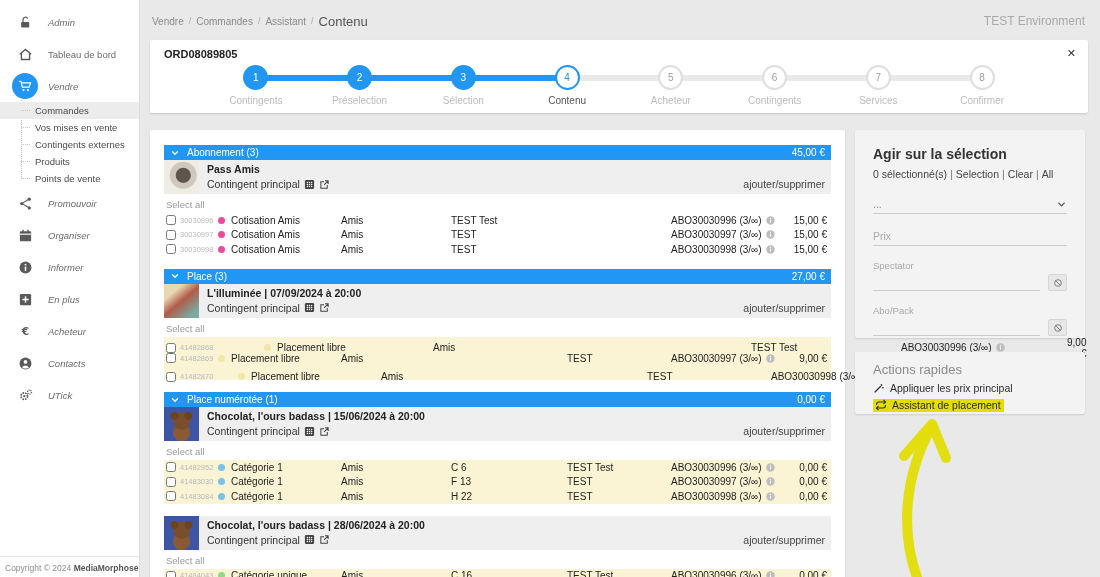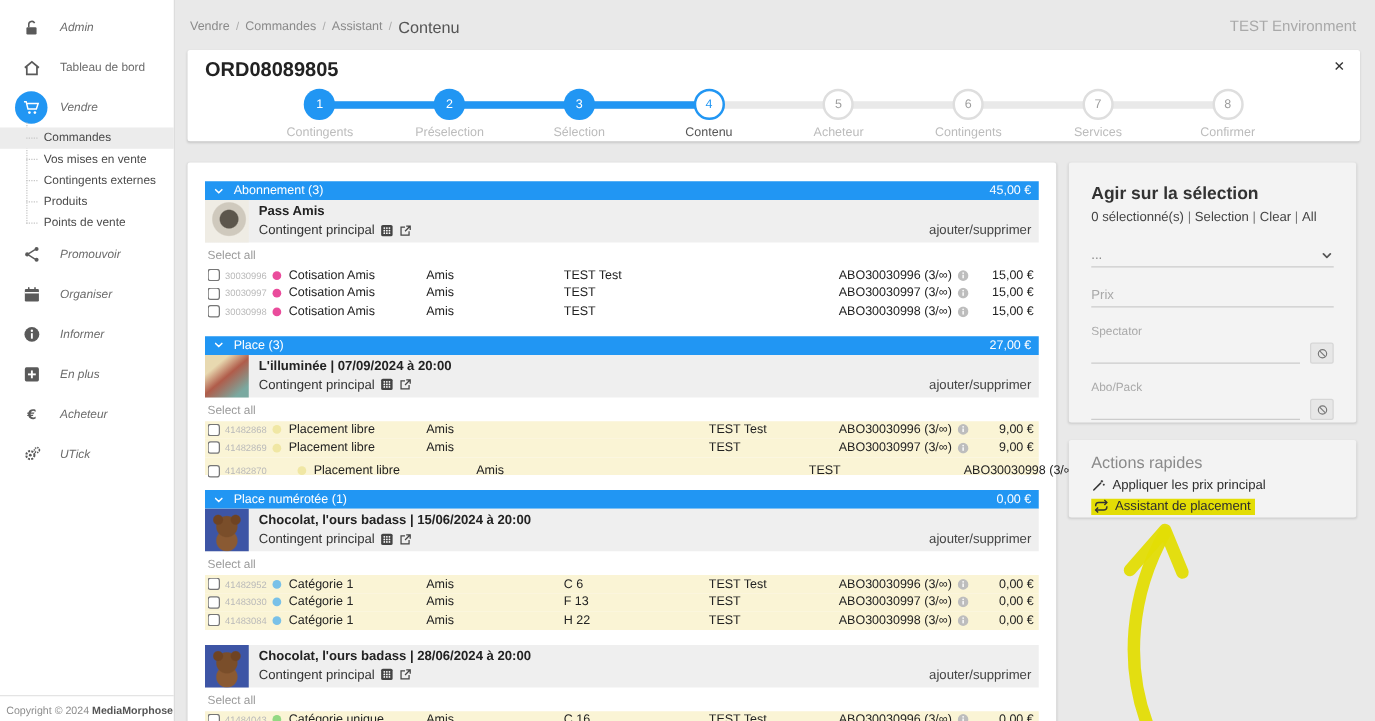--- a/index.html
+++ b/index.html
@@ -31,21 +31,21 @@
   
   .topbar { position:absolute; left:152px; top:10px; right:15px; height:22px; display:flex; align-items:center; }
   .crumb { font-size:10px; color:#8a8a8a; cursor:pointer; }
   .crumb-sep { font-size:9px; color:#aaa; margin:0 5px; }
   .crumb-cur { font-size:13px; color:#555; }
   .envlabel { margin-left:auto; font-size:12px; color:#a9a9a9; }
 
   
   .card { position:absolute; background:#fff; box-shadow:0 1px 2px rgba(0,0,0,.15); border-radius:2px; }
   .wizard { left:150px; top:40px; width:938px; height:73px; padding:8px 14px 0 14px; }
-  .orderref { font-size:16px; font-weight:bold; color:#222; }
+  .orderref { font-size:11px; font-weight:bold; color:#222; }
   .wclose { position:absolute; top:7px; right:12px; font-size:11px; font-weight:bold; color:#333; cursor:pointer; }
   .steps { position:relative; display:flex; margin-top:5px; padding:0 40px; }
   .track,.track-done { position:absolute; top:10px; height:6px; border-radius:3px; }
   .track { left:calc(40px + (100% - 80px)*0.0625); right:calc(40px + (100% - 80px)*0.0625); background:#e9e9e9; }
   .track-done { left:calc(40px + (100% - 80px)*0.0625); width:calc((100% - 80px)*0.375); background:#2196f3; }
   .step { flex:1; text-align:center; position:relative; z-index:1; cursor:pointer; }
   .sdot { width:25px; height:25px; border-radius:50%; margin:0 auto; background:#fff; font-size:10px; display:flex; align-items:center; justify-content:center; }
   .step.done .sdot { background:#2196f3; color:#fff; }
   .step.active .sdot { border:2px solid #2196f3; color:#2196f3; }
   .step.todo .sdot { border:2px solid #dedede; color:#9e9e9e; }
@@ -224,20 +224,32 @@
               <text x="12" y="17.5" font-size="17" font-weight="bold" text-anchor="middle" fill="currentColor" font-family="DejaVu Sans, sans-serif">€</text>
             </svg>
           </span>
         </span>
         <span class="lbl it">Acheteur</span>
       </div>
       <div class="nav-cat">
         <span class="icwrap">
           <span class="ic ">
             <svg viewBox="0 0 24 24">
+              <circle cx="12" cy="12" r="9.5" fill="currentColor"></circle>
+              <circle cx="12" cy="9.5" r="3" fill="#fff"></circle>
+              <path d="M6.5 18.2a6.5 6.5 0 0 1 11 0 9.5 9.5 0 0 1-11 0z" fill="#fff"></path>
+            </svg>
+          </span>
+        </span>
+        <span class="lbl it">Contacts</span>
+      </div>
+      <div class="nav-cat">
+        <span class="icwrap">
+          <span class="ic ">
+            <svg viewBox="0 0 24 24">
               <circle cx="10" cy="13" r="5.2" fill="none" stroke="currentColor" stroke-width="2.6" stroke-dasharray="2.6 1.6"></circle>
               <circle cx="10" cy="13" r="1.8" fill="currentColor"></circle>
               <circle cx="18.5" cy="6.5" r="3.2" fill="none" stroke="currentColor" stroke-width="2" stroke-dasharray="1.8 1.2"></circle>
             </svg>
           </span>
         </span>
         <span class="lbl it">UTick</span>
       </div>
     </div>
   <div class="side-foot">
@@ -450,21 +462,21 @@
                 <span class="ic ">
                   <svg viewBox="0 0 24 24">
                     <path d="M13 4h7v7M20 4l-9 9" fill="none" stroke="currentColor" stroke-width="2.2"></path>
                     <path d="M18 13v7H4V6h7" fill="none" stroke="currentColor" stroke-width="2.2"></path>
                   </svg>
                 </span>
                 <span class="addrem">ajouter/supprimer</span>
               </div>
             </div>
           </div><span class="select-all">Select all</span><div class="rows">
-            <div class="row" style="background: rgb(250, 244, 213);">
+            <div class="row" style="background: rgb(250, 244, 213); gap: 46px;">
               <span class="cell-id">
                 <input type="checkbox" style="">
                 <span class="rid">41482868</span>
               </span>
               <span class="cell-cat">
                 <span class="dot" style="background: rgb(240, 231, 164);"></span>
                 <span>Placement libre</span>
               </span>
               <span>Amis</span>
               <span></span>

